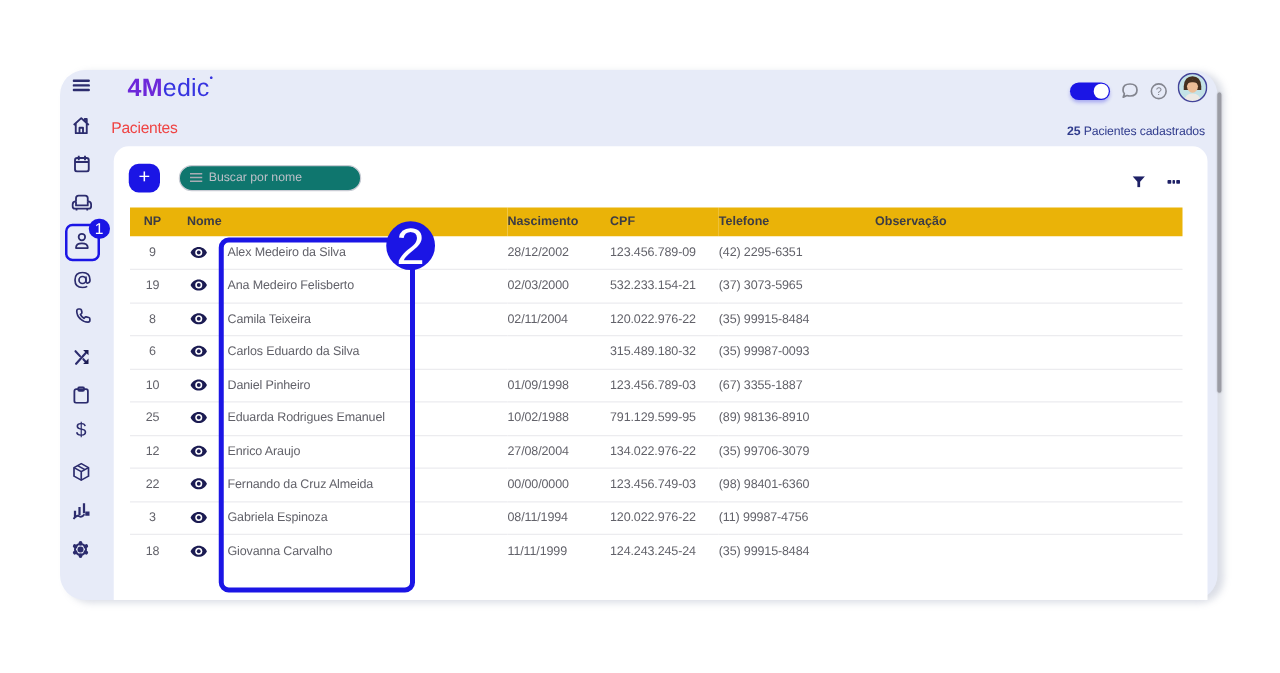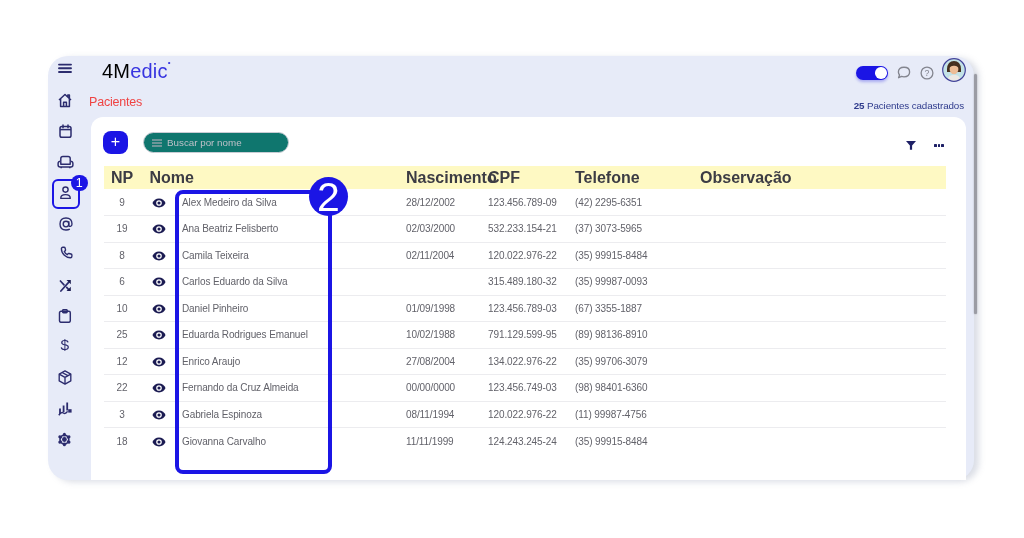--- a/index.html
+++ b/index.html
@@ -4,38 +4,38 @@
 <style>
   * { margin:0; padding:0; box-sizing:border-box; }
   html,body { width:1024px; height:538px; background:#ffffff; font-family:"Liberation Sans", sans-serif; }
   .page { position:relative; width:1024px; height:538px; background:#fff; overflow:hidden; }
   .card { position:absolute; left:48px; top:56px; width:926px; height:424px;
           background:#e7ebf8; border-radius:20px;
           box-shadow:5px 2px 6px rgba(125,135,165,0.28); }
   .panel { position:absolute; left:91px; top:117px; width:875px; height:363px;
            background:#ffffff; border-radius:12px 12px 0 0; }
   .logo { position:absolute; left:102px; top:60px; font-size:20px; color:#3734e0; letter-spacing:0.2px; }
-  .logo b { color:#000000; font-weight:400; }
+  .logo b { color:#6d28d9; font-weight:700; }
   .logo .tm { position:absolute; font-size:8px; top:-2px; color:#3734e0; }
   .title { position:absolute; left:89px; top:95px; font-size:12.5px; letter-spacing:-0.2px; color:#ef4444; }
   .subtitle { position:absolute; right:60px; top:100px; font-size:9.8px; letter-spacing:-0.1px; color:#2e3a8c; }
   .subtitle b { font-weight:700; }
   .addbtn { position:absolute; left:103px; top:131px; width:25px; height:23px;
             background:#1b15e5; border-radius:8px; color:#fff; font-size:16px;
             text-align:center; line-height:21.5px; font-weight:400; }
   .search { position:absolute; left:143px; top:132px; width:146px; height:21px;
             border:1px solid #c9ccd4; border-radius:11px; background:#0f766e;
             font-size:9.8px; color:#bdc0c8; line-height:19px; padding-left:8px; }
   .search .bars { display:inline-block; vertical-align:-1px; margin-right:5px; }
   .funnel { position:absolute; left:906px; top:141px; }
   .dots { position:absolute; left:934.2px; top:144.2px; }
   .dots i { display:inline-block; width:2.5px; height:2.5px; border-radius:0.6px; background:#1e2066; margin-right:1.1px; vertical-align:top; }
   .icon { position:absolute; }
   table.tbl { position:absolute; left:104px; top:166px; width:842px; border-collapse:collapse; font-size:10px; table-layout:fixed; }
-  .tbl th { background:#fef9c3; color:#3c3c44; font-weight:700; text-align:left; height:23px; padding:0; font-size:16px; }
+  .tbl th { background:#eab308; color:#3c3c44; font-weight:700; text-align:left; height:23px; padding:0; font-size:10px; }
   .tbl td { color:#62626a; height:26.5px; padding:0; border-bottom:1px solid #ececef; letter-spacing:-0.1px; }
   .tbl td.nm { padding-left:1px; }
   .tbl tr:last-child td { border-bottom:none; }
   .tbl th.np, .tbl td.np { text-align:center; }
   .tbl th.nome { padding-left:9.5px; }
   .tbl td.eye { text-align:center; padding-right:4px; }
   .tbl td.eye svg { vertical-align:-2px; }
   
   .ann1box { position:absolute; left:52px; top:178.5px; width:27.5px; height:30px;
              border:2.5px solid #1b15e5; border-radius:6px; }
@@ -228,21 +228,21 @@
           <td>(42) 2295-6351</td>
           <td></td>
         </tr>
     <tr>
           <td class="np">19</td>
           <td class="eye"><svg width="14" height="10" viewBox="0 0 15 11">
               <path d="M7.5,0.6 C4.2,0.6 1.5,2.7 0.3,5.5 C1.5,8.3 4.2,10.4 7.5,10.4 C10.8,10.4 13.5,8.3 14.7,5.5 C13.5,2.7 10.8,0.6 7.5,0.6 Z" fill="#1b1b52"></path>
               <circle cx="7.5" cy="5.5" r="3.1" fill="#ffffff"></circle>
               <circle cx="7.5" cy="5.5" r="1.7" fill="#1b1b52"></circle>
             </svg></td>
-          <td class="nm">Ana Beatriz Felisberto</td>
+          <td class="nm">Ana Medeiro Felisberto</td>
           <td>02/03/2000</td>
           <td>532.233.154-21</td>
           <td>(37) 3073-5965</td>
           <td></td>
         </tr>
     <tr>
           <td class="np">8</td>
           <td class="eye"><svg width="14" height="10" viewBox="0 0 15 11">
               <path d="M7.5,0.6 C4.2,0.6 1.5,2.7 0.3,5.5 C1.5,8.3 4.2,10.4 7.5,10.4 C10.8,10.4 13.5,8.3 14.7,5.5 C13.5,2.7 10.8,0.6 7.5,0.6 Z" fill="#1b1b52"></path>
               <circle cx="7.5" cy="5.5" r="3.1" fill="#ffffff"></circle>

